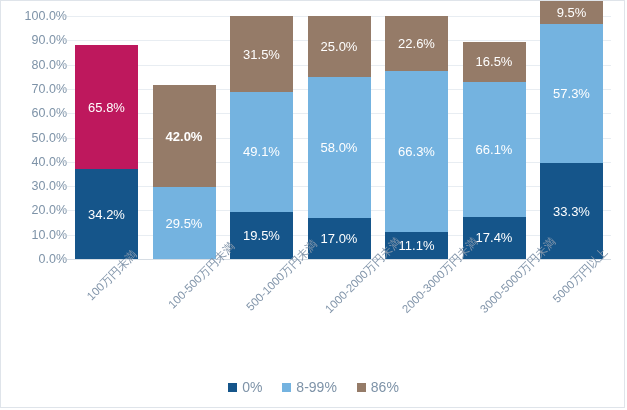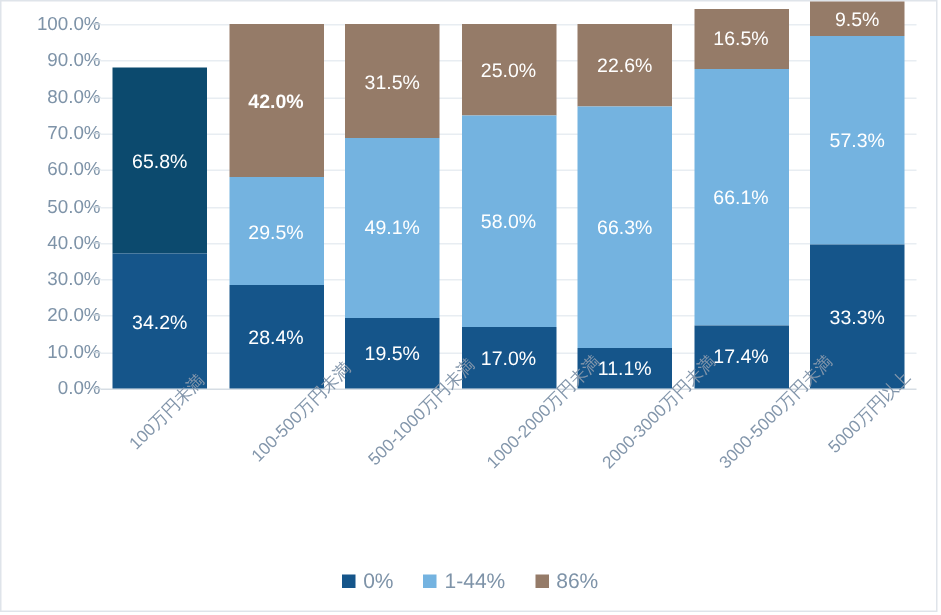--- a/index.html
+++ b/index.html
@@ -165,37 +165,34 @@
       <div class="gridline" style="top: 48.6px;"></div>
       <div class="gridline" style="top: 72.9px;"></div>
       <div class="gridline" style="top: 97.2px;"></div>
       <div class="gridline" style="top: 121.5px;"></div>
       <div class="gridline" style="top: 145.8px;"></div>
       <div class="gridline" style="top: 170.1px;"></div>
       <div class="gridline" style="top: 194.4px;"></div>
       <div class="gridline" style="top: 218.7px;"></div>
       <div class="gridline baseline" style="top: 243px;"></div>
       <div class="bar-group" style="left: 8px;">
-        <div class="seg" style="height: 124px; background: #0c4a6e;">
+        <div class="seg" style="height: 124px; background: #be185d;">
           <span class="seg-label">65.8%</span>
         </div>
         <div class="seg" style="height: 90px; background: rgb(21, 85, 138);">
           <span class="seg-label">34.2%</span>
         </div>
       </div>
       <div class="bar-group" style="left: 85.5px;">
         <div class="seg" style="height: 102.06px; background: rgb(149, 123, 104); font-weight: bold;">
           <span class="seg-label">42.0%</span>
         </div>
         <div class="seg" style="height: 71.685px; background: rgb(116, 179, 224);">
           <span class="seg-label">29.5%</span>
         </div>
-        <div class="seg" style="height: 69.012px; background: rgb(21, 85, 138);">
-          <span class="seg-label">28.4%</span>
-        </div>
       </div>
       <div class="bar-group" style="left: 163px; text-align: center;">
         <div class="seg" style="height: 76.545px; background: rgb(149, 123, 104);">
           <span class="seg-label">31.5%</span>
         </div>
         <div class="seg" style="height: 119.313px; background: rgb(116, 179, 224);">
           <span class="seg-label">49.1%</span>
         </div>
         <div class="seg" style="height: 47.385px; background: rgb(21, 85, 138);">
           <span class="seg-label">19.5%</span>
@@ -220,21 +217,21 @@
           <span class="seg-label">66.3%</span>
         </div>
         <div class="seg" style="height: 26.973px; background: rgb(21, 85, 138);">
           <span class="seg-label">11.1%</span>
         </div>
       </div>
       <div class="bar-group" style="left: 395.5px;">
         <div class="seg" style="height: 40.095px; background: rgb(149, 123, 104);">
           <span class="seg-label">16.5%</span>
         </div>
-        <div class="seg" style="height: 171px; background: rgb(116, 179, 224);">
+        <div class="seg" style="height: 135px; background: rgb(116, 179, 224);">
           <span class="seg-label">66.1%</span>
         </div>
         <div class="seg" style="height: 42.282px; background: rgb(21, 85, 138);">
           <span class="seg-label">17.4%</span>
         </div>
       </div>
       <div class="bar-group" style="left: 473px;">
         <div class="seg" style="height: 23.085px; background: rgb(149, 123, 104);">
           <span class="seg-label">9.5%</span>
         </div>
@@ -257,21 +254,21 @@
       <div class="xtick" style="left: 473px;"><span>5000万円以上</span></div>
     </div>
 
   <div id="legend">
       <div class="legend-item">
         <span class="legend-swatch" style="background: rgb(21, 85, 138);"></span>
         <span class="legend-text">0%</span>
       </div>
       <div class="legend-item">
         <span class="legend-swatch" style="background: rgb(116, 179, 224);"></span>
-        <span class="legend-text">1-44%</span>
+        <span class="legend-text">8-99%</span>
       </div>
       <div class="legend-item">
         <span class="legend-swatch" style="background: rgb(149, 123, 104);"></span>
         <span class="legend-text">86%</span>
       </div>
     </div>
 
 </div>
 
 </body></html>

